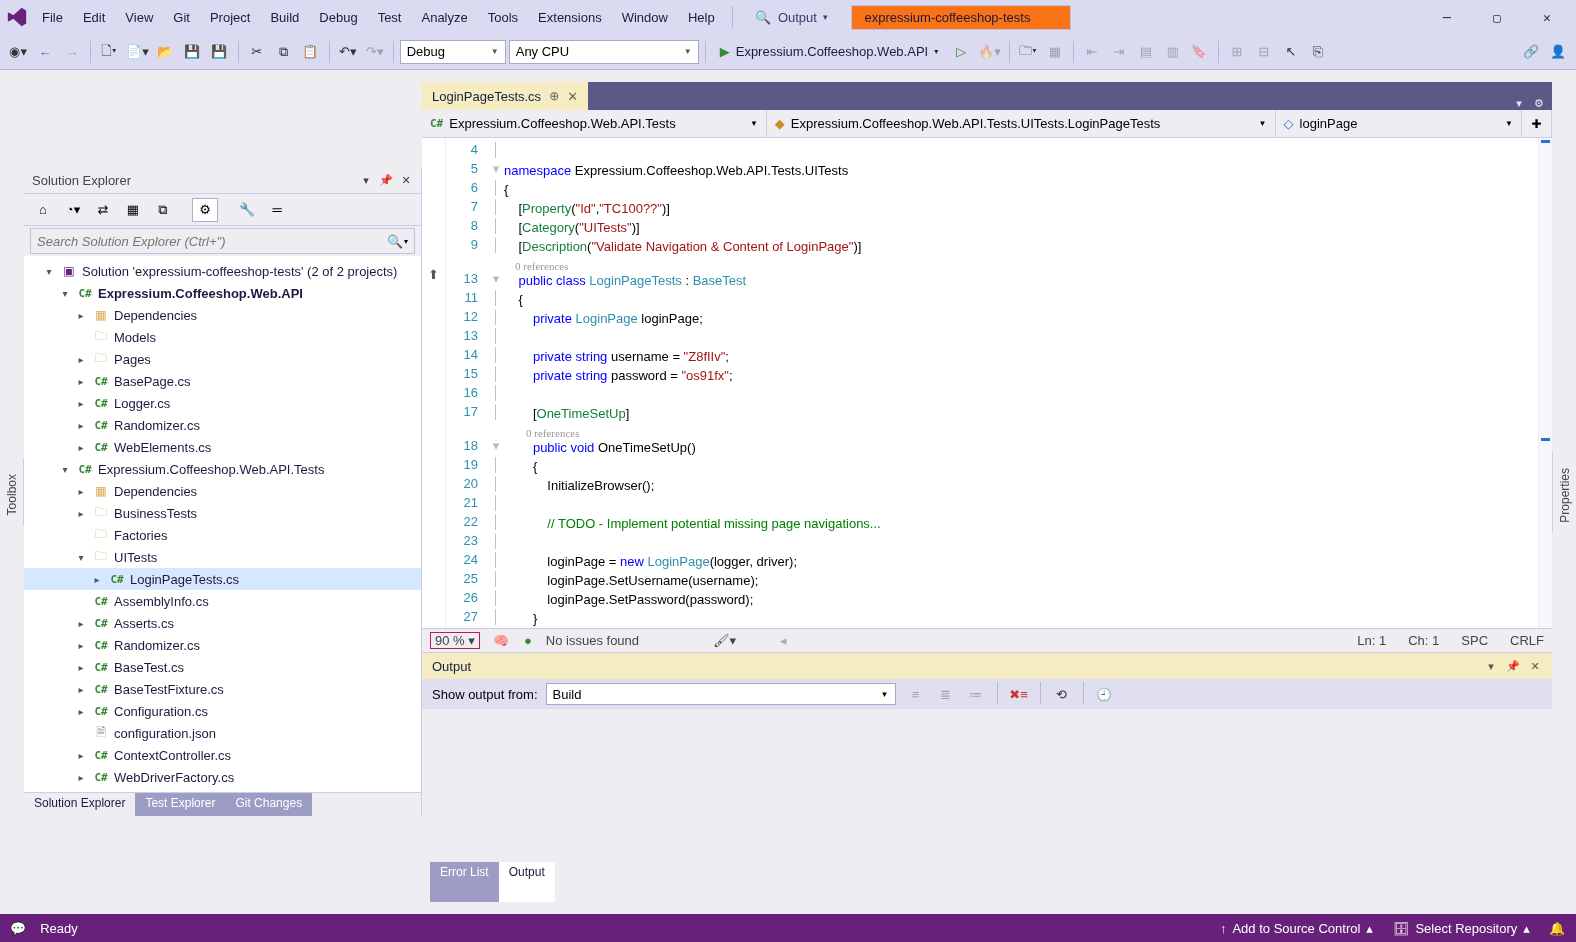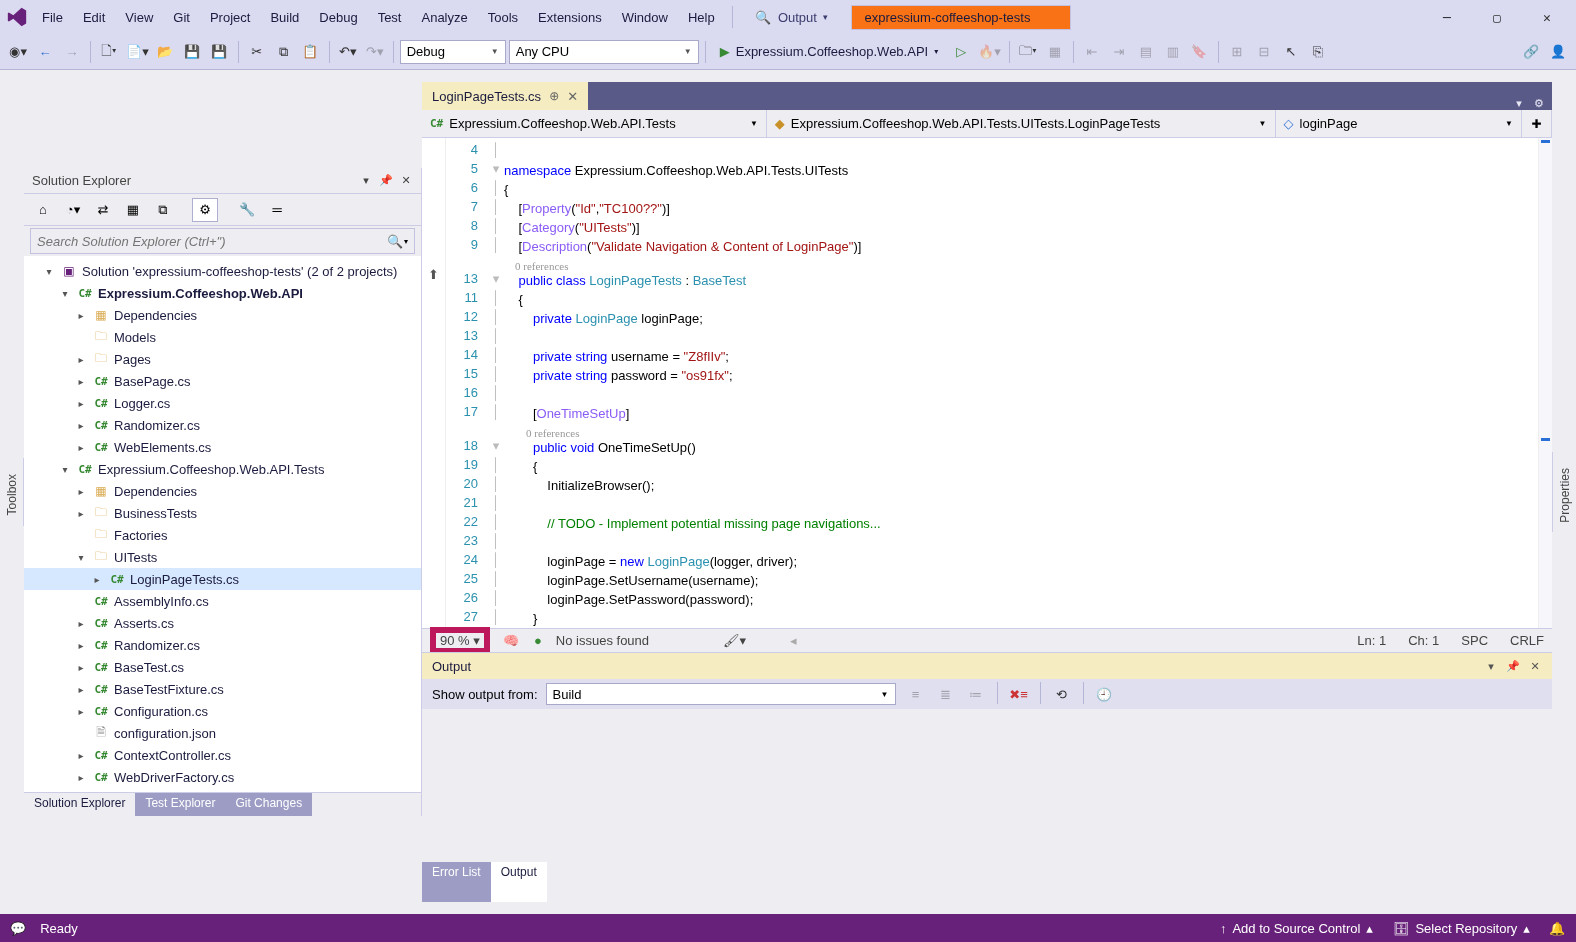--- a/index.html
+++ b/index.html
@@ -71,40 +71,40 @@
 .ctx-drop .tri { margin-left:auto; font-size:8px; }
 .ctx-small { width:30px; flex:none; justify-content:center; }
 
 .editor-wrap { flex:1; display:flex; min-height:0; }
 .margin-strip { width:24px; background:#fff; border-right:1px solid #eee; }
 .gutter { width:42px; background:#fff; text-align:right; color:#2b91af; font-family:Consolas,monospace; font-size:14px; padding-top:4px; }
 .gutter div { height:19px; padding-right:10px; }
 .fold-strip { width:16px; background:#fff; color:#aaa; font-family:monospace; font-size:12px; padding-top:4px; }
 .fold-strip div{height:19px;text-align:center}
 .code { flex:1; background:#fff; font-family:Consolas,monospace; font-size:14px; line-height:19px; white-space:pre; padding-top:4px; overflow:hidden; }
-.code .kw{color:#0000ff}.code .type{color:#2b91af}.code .str{color:#a31515}.code .cm{color:#008000}.code .attr{color:#8b5cf6}
+.code .kw{color:#0000ff}.code .type{color:#2b91af}.code .str{color:#a31515}.code .cm{color:#008000}.code .attr{color:#15803d}
 .code .ref{color:#999;font-size:11px;font-family:"Segoe UI"}
 .mini { width:14px; background:#f7f7fb; border-left:1px solid #eee; position:relative; }
 .mini .mark { position:absolute; left:2px; right:2px; height:3px; }
 
 .editor-status { height:24px; background:#eeeef2; border-top:1px solid #cccce6; display:flex; align-items:center; padding:0 8px; gap:14px; font-size:12px; color:#444; }
-.editor-status .zoom{border:6px solid #be185d; padding:0 4px;}
+.editor-status .zoom{border:1px solid #be185d; padding:0 4px;}
 .editor-status .ok{color:#388a34}
 .editor-status .right{margin-left:auto; display:flex; gap:22px;}
 
 
 .output-pane { height:210px; display:flex; flex-direction:column; border-top:1px solid #cccce6; }
 .out-header { height:26px; background:#f5ecc1; display:flex; align-items:center; padding:0 10px; color:#1b1b3f; }
 .out-header .tools{margin-left:auto;display:flex;gap:8px;color:#555}
 .out-toolbar { height:30px; background:#dfdff0; display:flex; align-items:center; padding:0 10px; gap:8px; }
 .out-drop { border:1px solid #a8a8c8; background:#fff; flex:0 0 350px; height:22px; display:flex; align-items:center; padding:0 6px; }
 .out-drop .tri{margin-left:auto;font-size:8px}
 .out-tools{display:flex;gap:6px}
 .out-body { flex:1; background:#fff; font-family:Consolas,monospace; font-size:13px; white-space:pre; padding:4px 10px; overflow:auto; color:#222; }
-.out-tabs { height:40px; display:flex; }
+.out-tabs { height:40px; display:flex;margin-left:8px; }
 .otab{padding:3px 10px;font-size:12px;color:#fff;background:#9c9cc5;cursor:pointer}
 .otab.active{background:#fff;color:#1b1b3f}
 
 
 .statusbar { height:28px; background:#68217a; color:#fff; display:flex; align-items:center; padding:0 10px; gap:14px; font-size:12px; }
 .statusbar .right{margin-left:auto;display:flex;gap:20px;align-items:center}
 .statusbar .sb-item{display:flex;align-items:center;gap:6px;cursor:pointer}
 .tri{display:inline-block}
 </style>
 </head>

